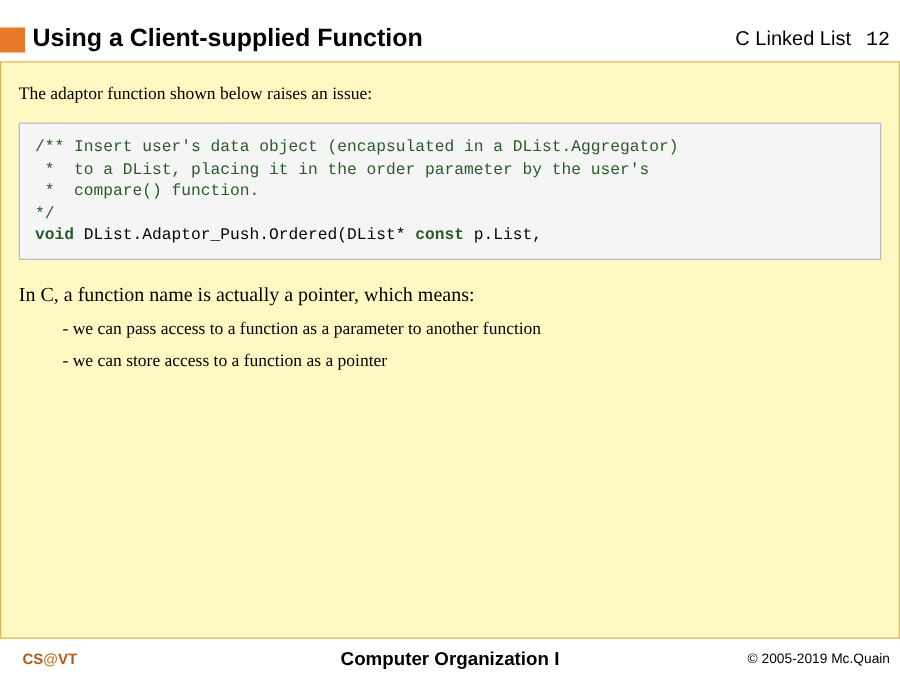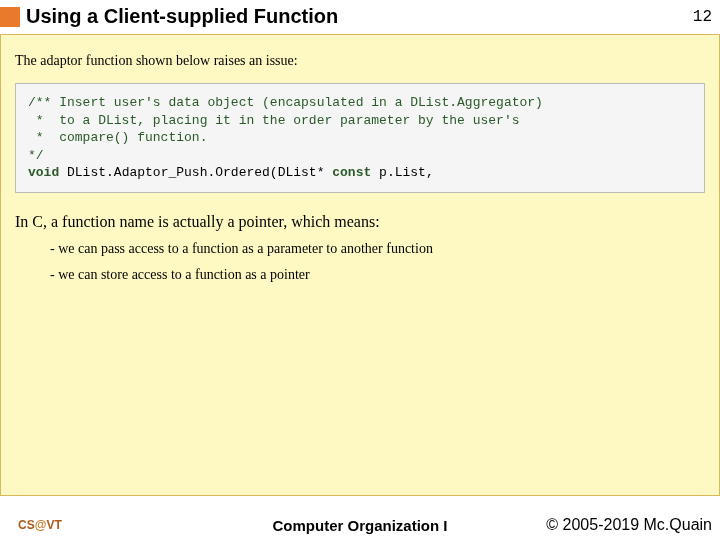--- a/index.html
+++ b/index.html
@@ -7,21 +7,21 @@
     width: 720px;
     height: 540px;
     font-family: Georgia, 'Times New Roman', serif;
     background: #fff;
     position: relative;
     overflow: hidden;
   }
   .header {
     display: flex;
     align-items: center;
-    padding: 5px 8px 6px 0;
+    padding: 20px 8px 6px 0;
   }
   .orange-block {
     width: 20px;
     height: 20px;
     background: #e87a2a;
     margin-right: 6px;
     flex-shrink: 0;
   }
   .title {
     font-family: Arial, Helvetica, sans-serif;
@@ -99,30 +99,31 @@
   .footer-left .at { color: #c77a30; }
   .footer-center {
     font-size: 15px;
     font-weight: bold;
     color: #000;
     position: absolute;
     left: 50%;
     transform: translateX(-50%);
   }
   .footer-right {
-    font-size: 16px;
+    font-size: 11px;
     color: #000;
   }
 </style>
 </head>
 <body>
 
 <div class="header">
   <div class="orange-block"></div>
   <div class="title">Using a Client-supplied Function</div>
+  <div class="subtitle">C Linked List</div>
   <div class="pagenum">12</div>
 </div>
 
 <div class="content-area">
   <p class="intro">The adaptor function shown below raises an issue:</p>
 
   <div class="codebox"><span class="cmt">/** Insert user's data object (encapsulated in a DList.Aggregator)</span>
 <span class="cmt"> *  to a DList, placing it in the order parameter by the user's</span>
 <span class="cmt"> *  compare() function.</span>
 <span class="cmt">*/</span>

